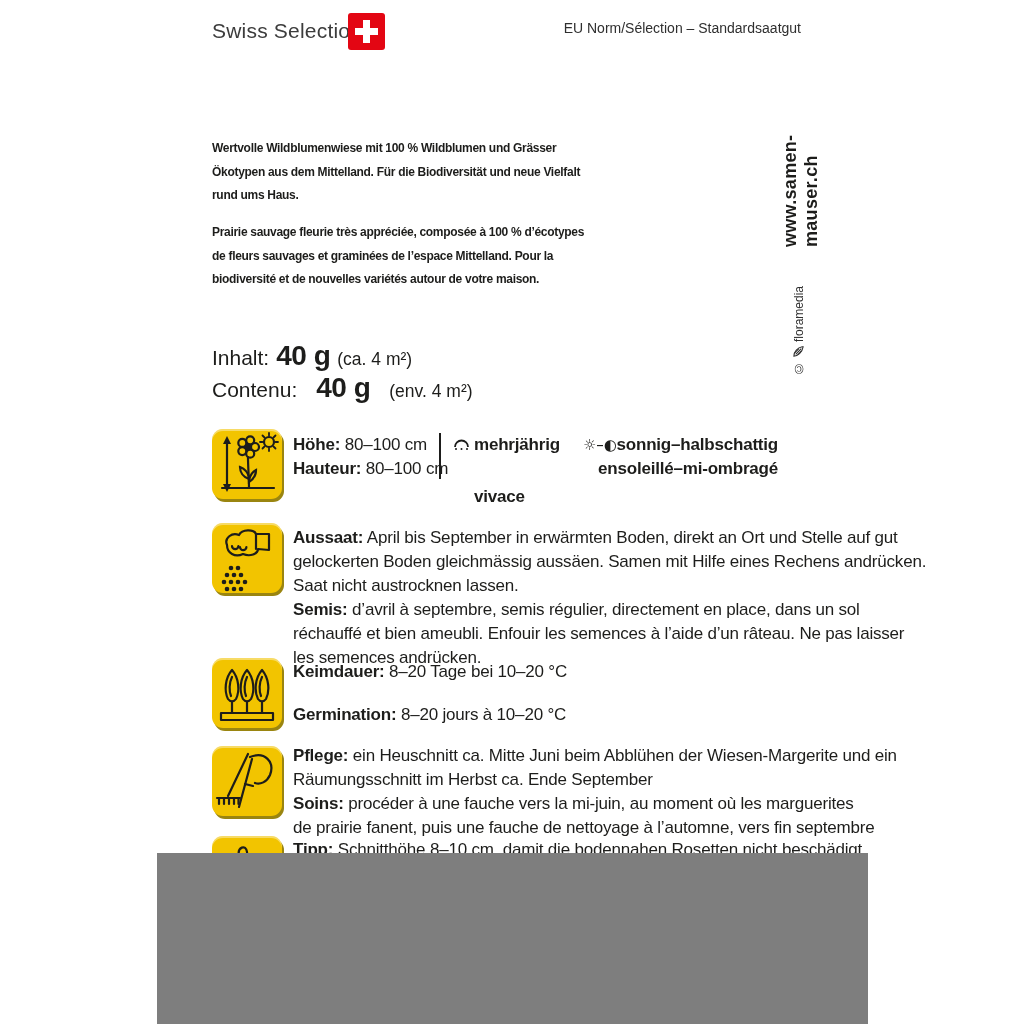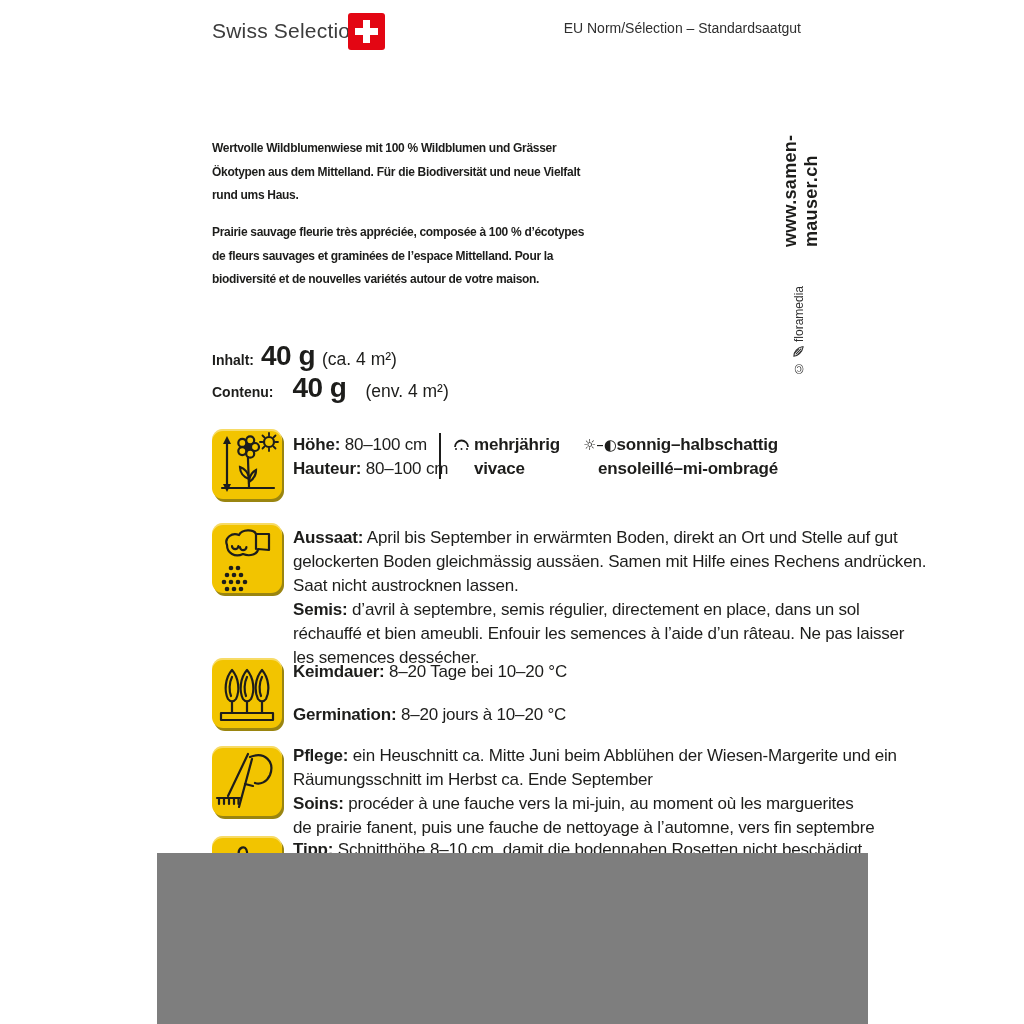--- a/index.html
+++ b/index.html
@@ -26,40 +26,40 @@
   .credit{left:789px;top:250px;height:125px;width:20px;font-size:12px;color:#2f2f2f;display:flex;align-items:center;}
   .credit svg{margin:3px 0;}
 
   
   .para{font-size:12px;font-weight:700;line-height:23.5px;letter-spacing:-.3px;}
   .intro-de{left:212px;top:137px;}
   .intro-fr{left:212px;top:213px;margin-top:8px;}
 
   
   .contents{display:flex;align-items:baseline;gap:7px;white-space:nowrap;}
-  .contents .lbl{font-size:14px;font-weight:700;}
+  .contents .lbl{font-size:21px;font-weight:400;}
   .contents .amt{font-size:28px;font-weight:700;letter-spacing:-.5px;}
   .contents .area{font-size:17.5px;}
   .contents-de{left:212px;top:340px;}
   .contents-fr{left:212px;top:372px;gap:19px;}
 
   
   .icon-box{
     width:70px;height:70px;background:#f2c400;border-radius:11px;
     box-shadow:2px 3px 0 #9a8510, inset 0 2px 0 rgba(255,255,255,.4);
   }
   .icon-box svg{display:block;}
 
   
   .info{font-size:17px;line-height:24px;letter-spacing:-.2px;}
   .row1-de{left:293px;top:433px;}
   .row1-fr{left:293px;top:457px;}
   .divider{left:439px;top:433px;width:2px;height:46px;background:#1d1d1b;}
   .lifecycle{left:452px;top:433px;font-weight:700;}
-  .lifecycle .l2{padding-left:22px;}
+  .lifecycle .l2{padding-left:22px;margin-top:28px;}
   .suncol{left:553px;top:433px;font-weight:700;text-align:right;}
   .suncol .glyph{display:inline-block;width:42px;font-weight:400;font-size:15px;font-family:"DejaVu Sans",sans-serif;}
   .suncol .l2{padding-left:45px;}
   .block{left:293px;}
   .germ-line2{margin-top:19px;}
   .overlay{left:157px;top:853px;width:711px;height:171px;background:#7e7e7e;z-index:50;}
 </style>
 </head>
 <body>
 
@@ -180,21 +180,21 @@
           <circle cx="29" cy="66" r="2.3"></circle>
       </g>
     </svg>
   </div>
   <div class="abs info block" style="top:526px;">
     <div class="line"><span class="b">Aussaat:</span> <span>April bis September in erwärmten Boden, direkt an Ort und Stelle auf gut</span></div>
     <div class="line">gelockerten Boden gleichmässig aussäen. Samen mit Hilfe eines Rechens andrücken.</div>
     <div class="line">Saat nicht austrocknen lassen.</div>
     <div class="line"><span class="b">Semis:</span> <span>d’avril à septembre, semis régulier, directement en place, dans un sol</span></div>
     <div class="line">réchauffé et bien ameubli. Enfouir les semences à l’aide d’un râteau. Ne pas laisser</div>
-    <div class="line">les semences dessécher.</div>
+    <div class="line">les semences andrücken.</div>
   </div>
 
   <div class="abs icon-box" style="left:212px;top:658px;">
     <svg width="70" height="70" viewBox="0 0 70 70" stroke="#1d1d1b" stroke-width="2.2" fill="none" stroke-linecap="round" stroke-linejoin="round">
       <rect x="9" y="55" width="52" height="7"></rect>
       <g id="spr">
         <path d="M20 12 C13 20 12 33 16 41 C18 44 22 44 24 41 C28 33 27 20 20 12 Z"></path>
         <path d="M20 19 C17 25 17 33 19 38"></path>
         <line x1="20" y1="44" x2="20" y2="55"></line>
       </g>

